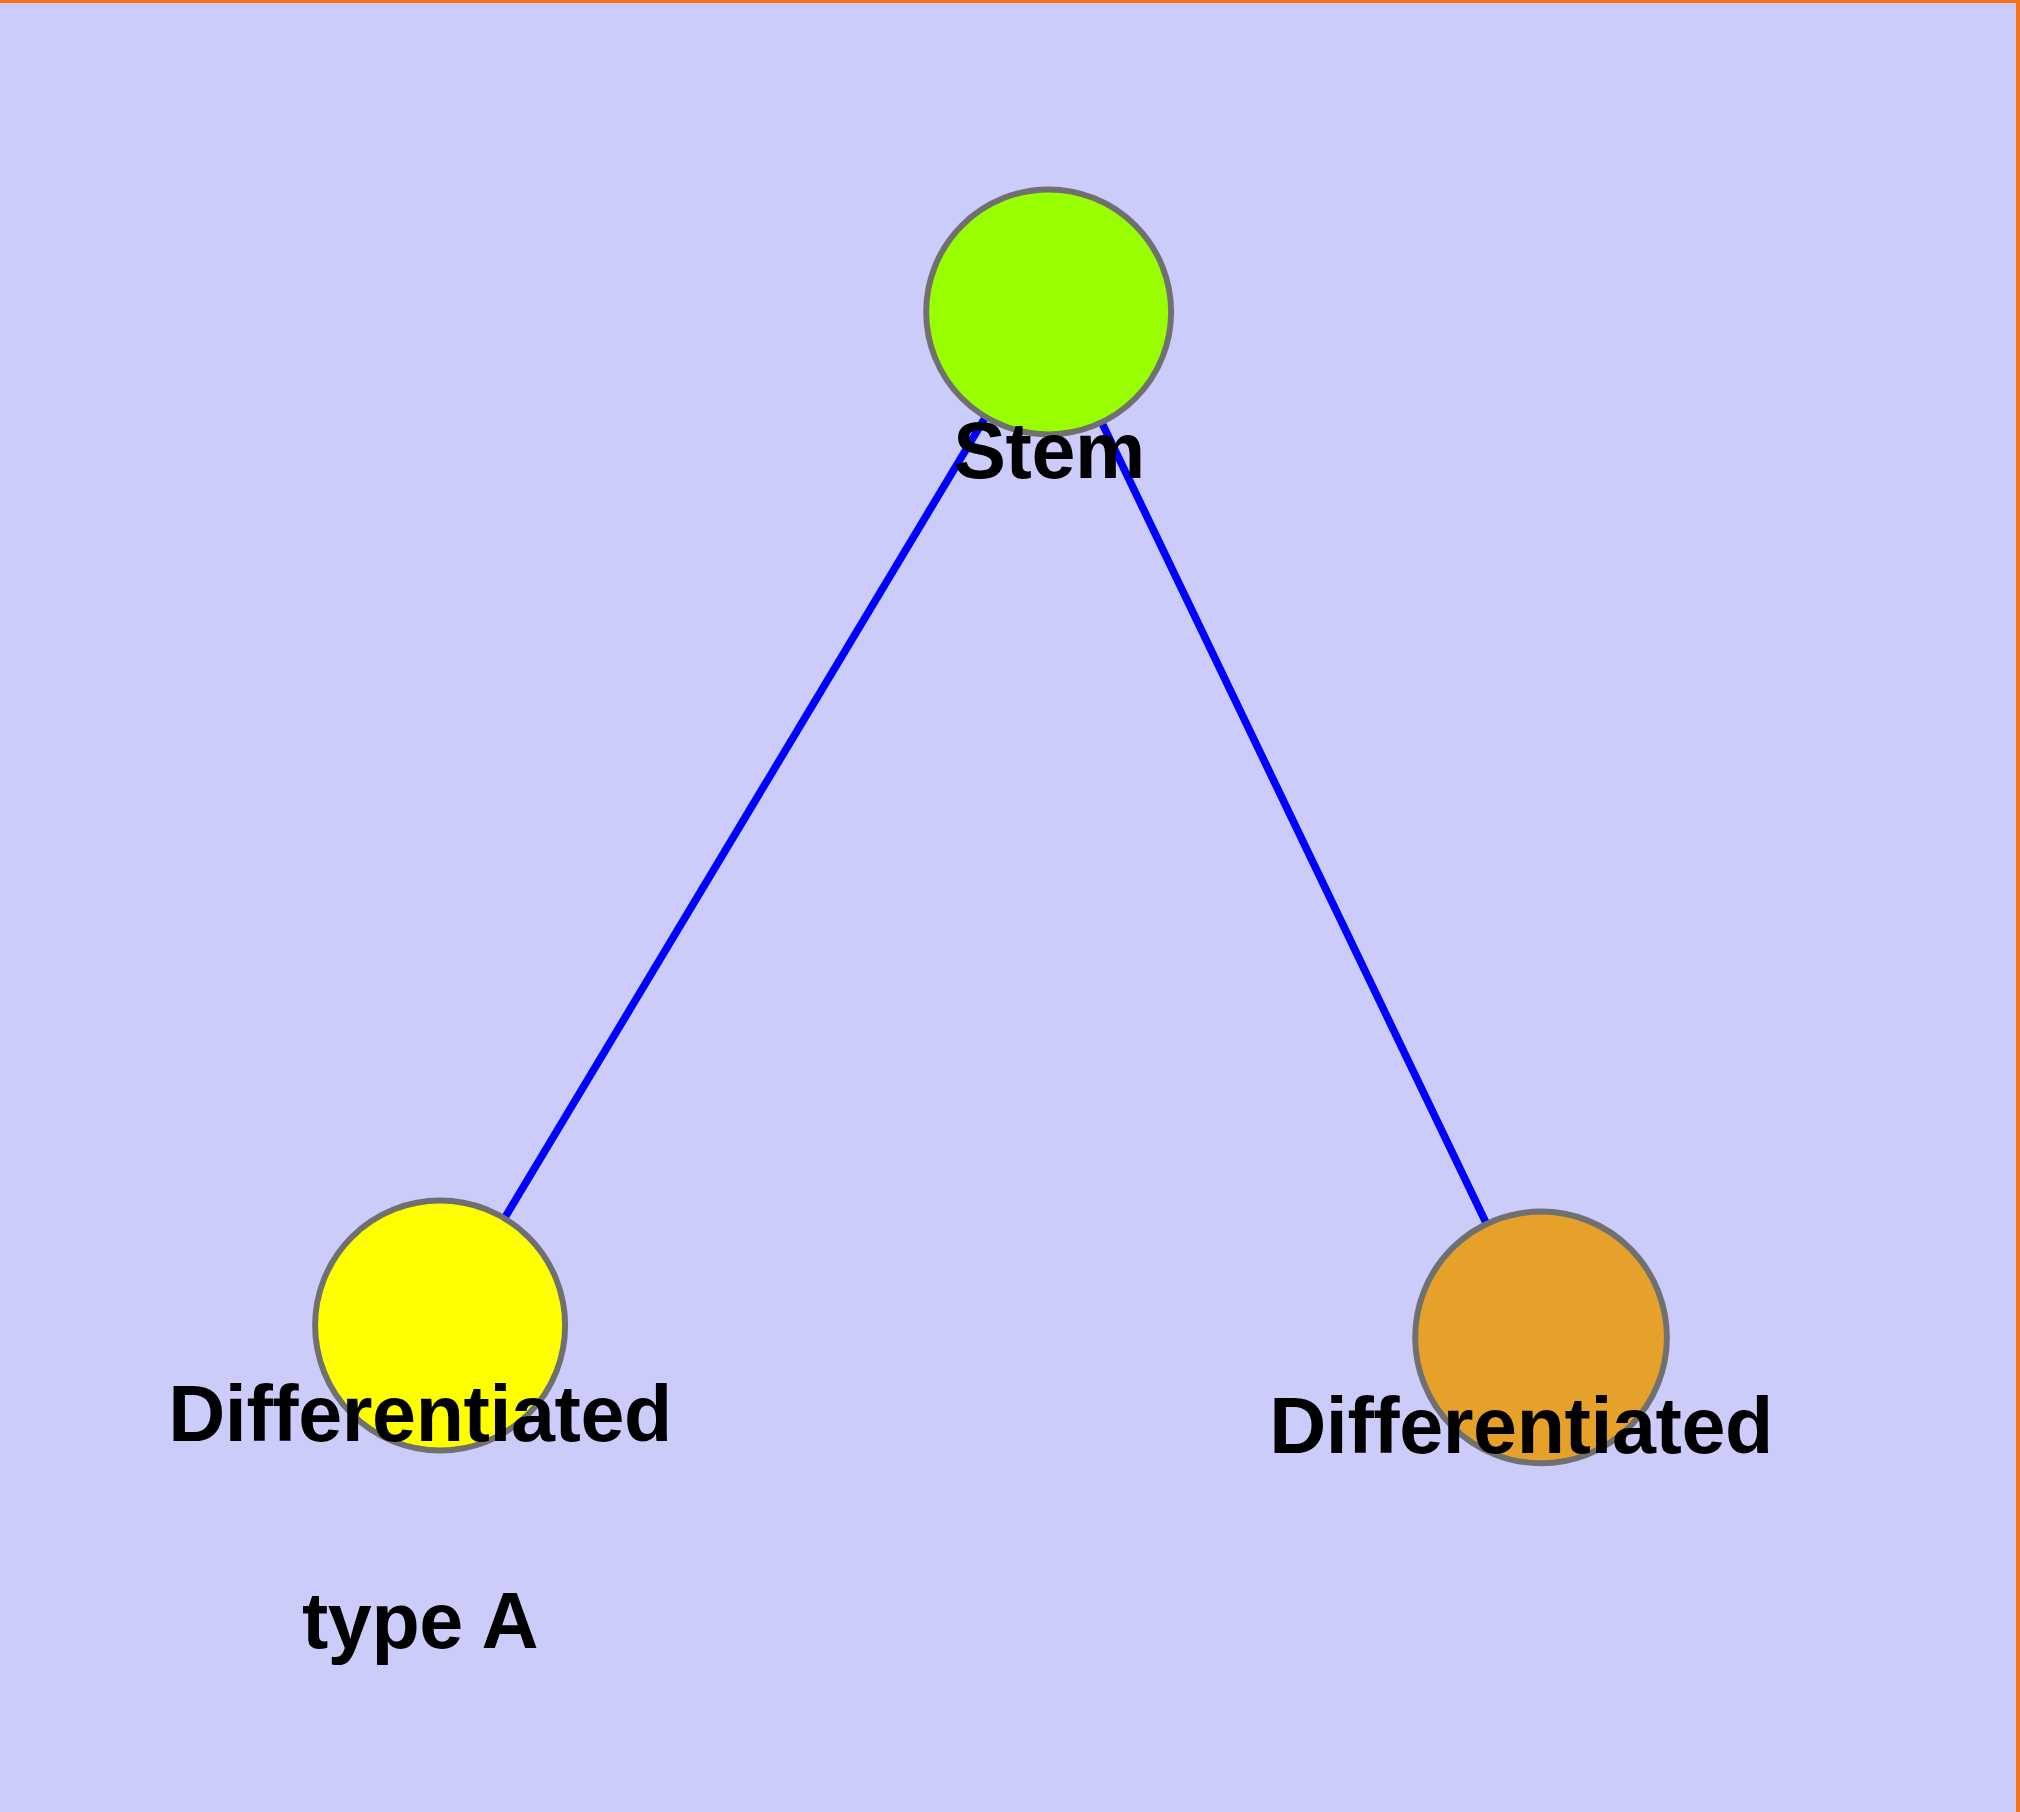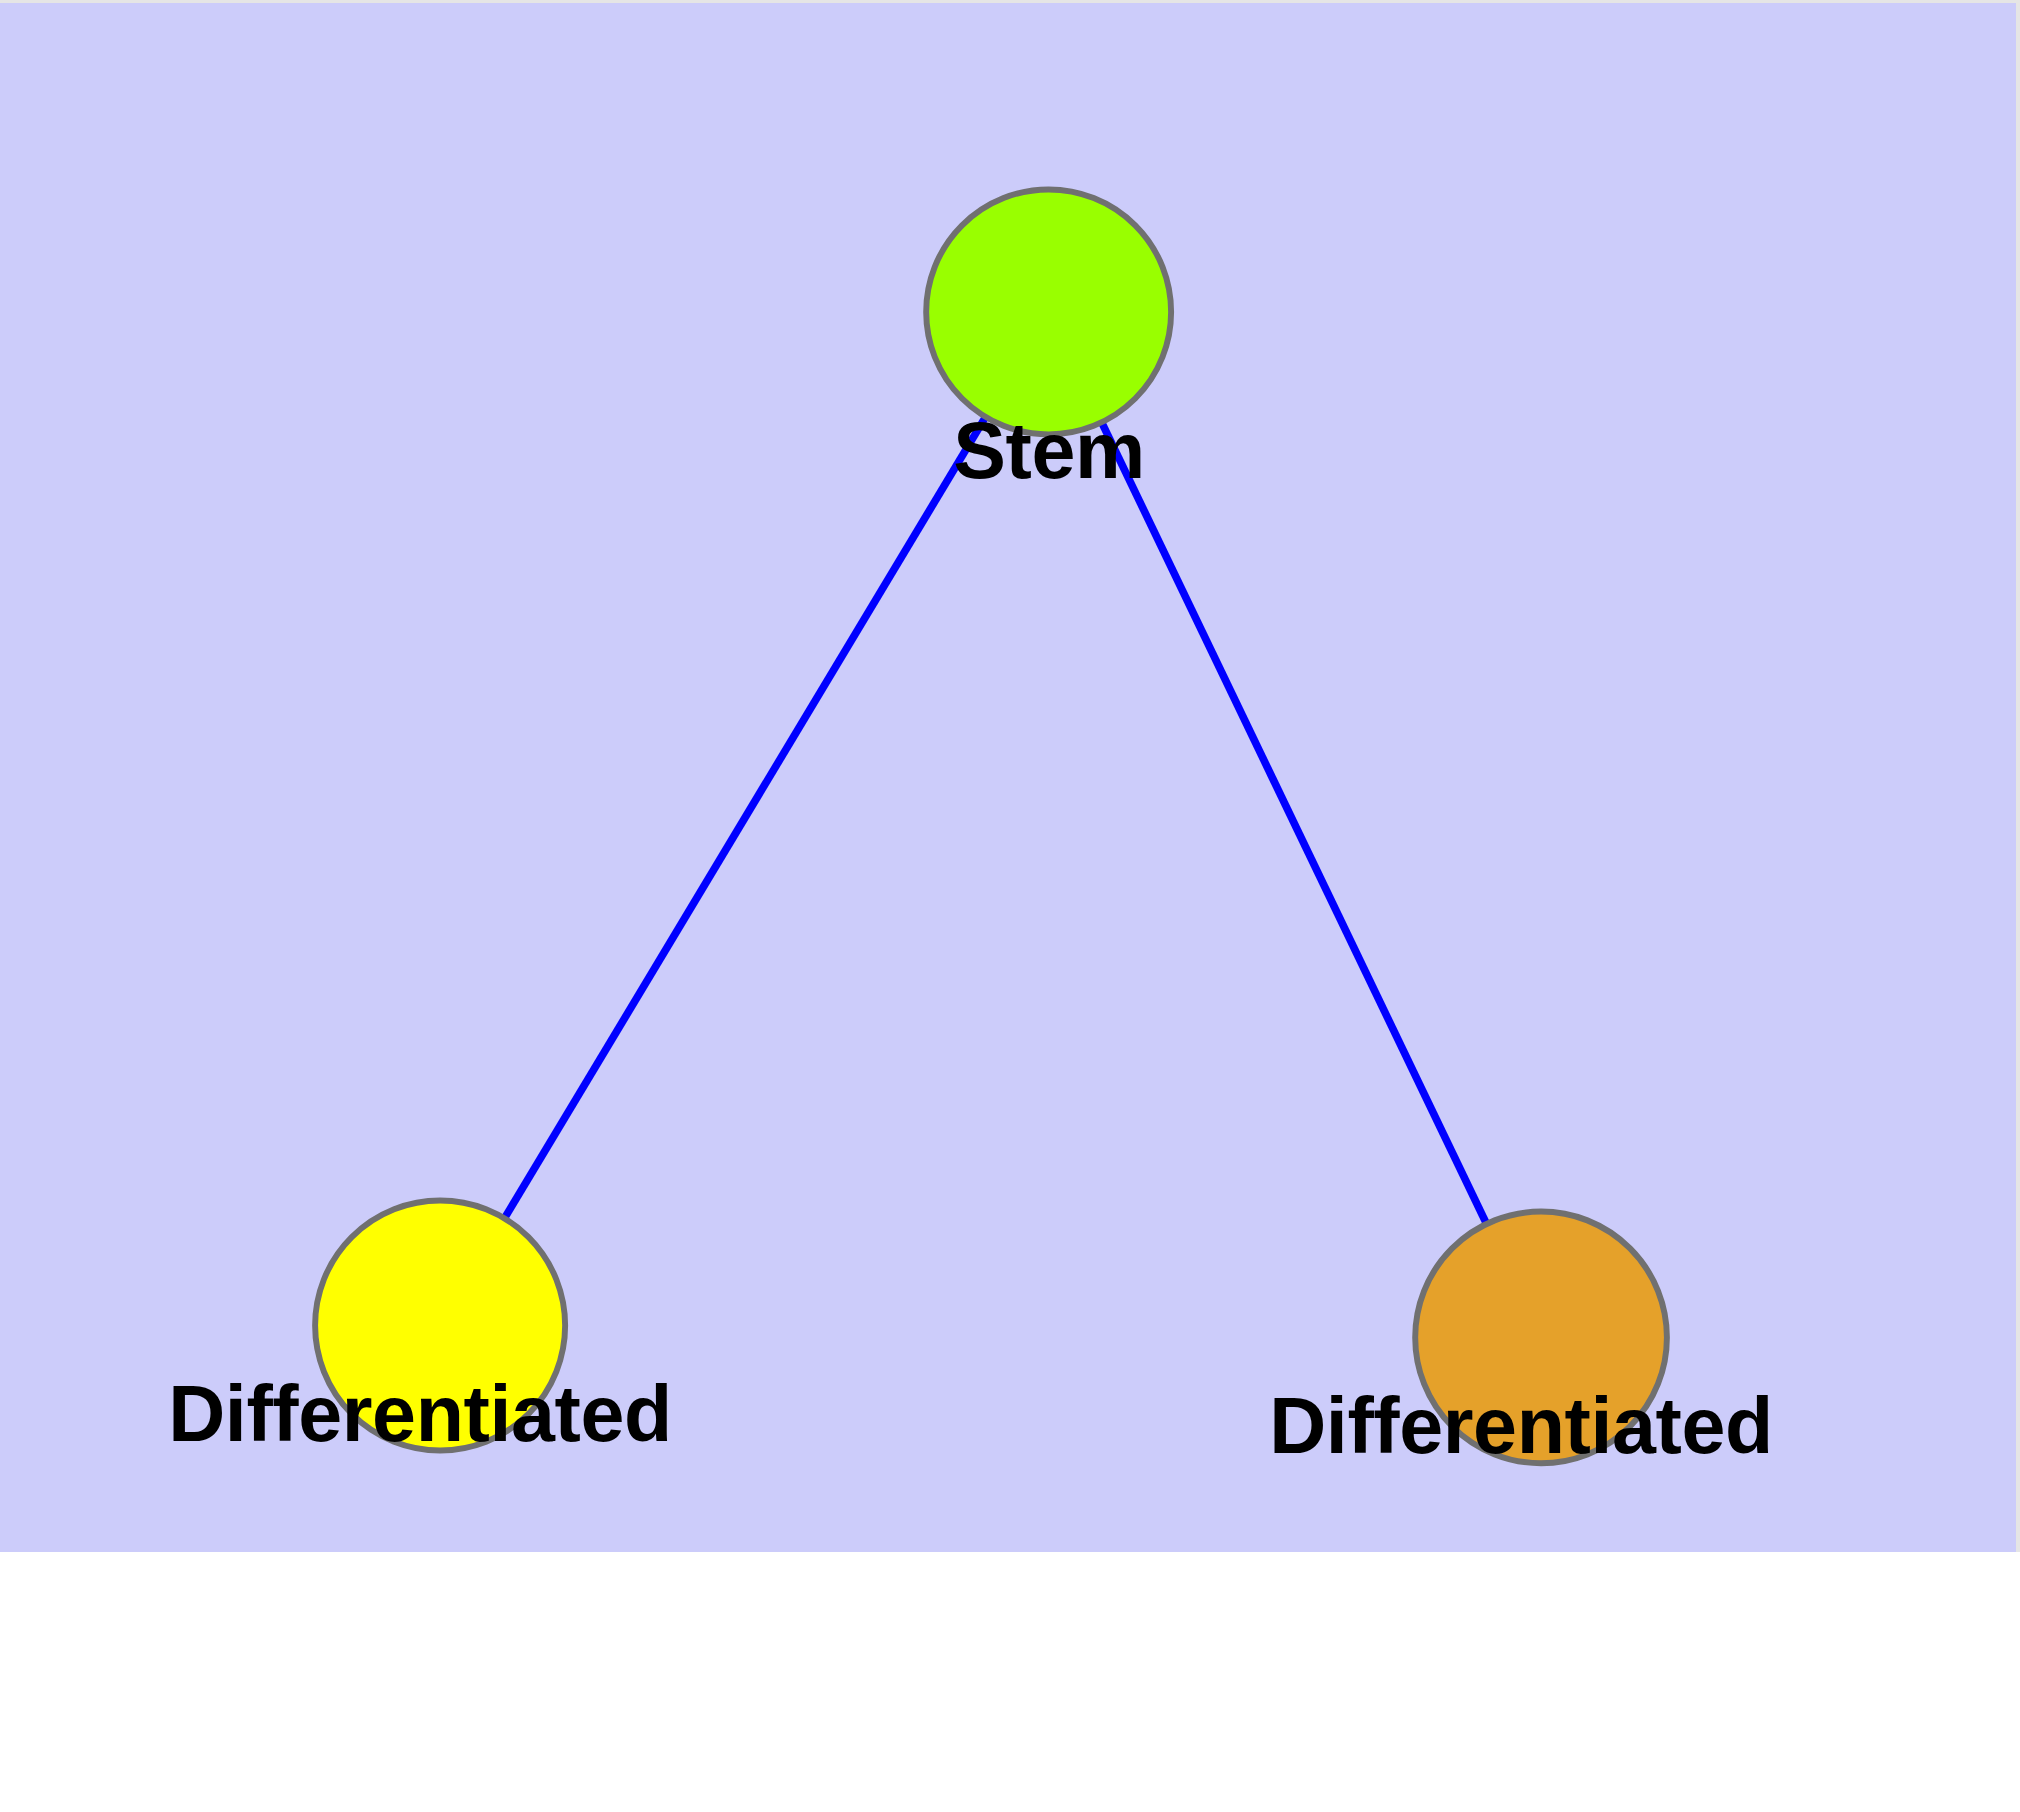--- a/index.html
+++ b/index.html
@@ -4,22 +4,22 @@
 <title>Cell differentiation graph</title>
 <style>
   html, body {
     margin: 0;
     padding: 0;
     background: #ffffff;
   }
   #canvas {
     position: relative;
     width: 2021px;
-    height: 1552px;
-    background: #e5e5e5;
+    height: 1812px;
+    background: #f97316;
     overflow: hidden;
     font-family: "Liberation Sans", sans-serif;
   }
   #plot-background {
     position: absolute;
     left: 0px;
     top: 2.5px;
     width: 2016px;
     height: 1810px;
     background: #ccccfa;
@@ -80,20 +80,21 @@
       <circle cx="1237" cy="368" r="144.5" fill="#99ff00" stroke="#707070" stroke-width="7"></circle>
     </g>
   </svg>
 
   <div class="node-label" id="label-stem">
     <span>Stem</span>
   </div>
 
   <div class="node-label" id="label-type-a">
     <span>Differentiated</span>
+    <span>type A</span>
   </div>
 
   <div class="node-label" id="label-type-b">
     <span>Differentiated</span>
   </div>
 
 </div>
 
 
 </body></html>

